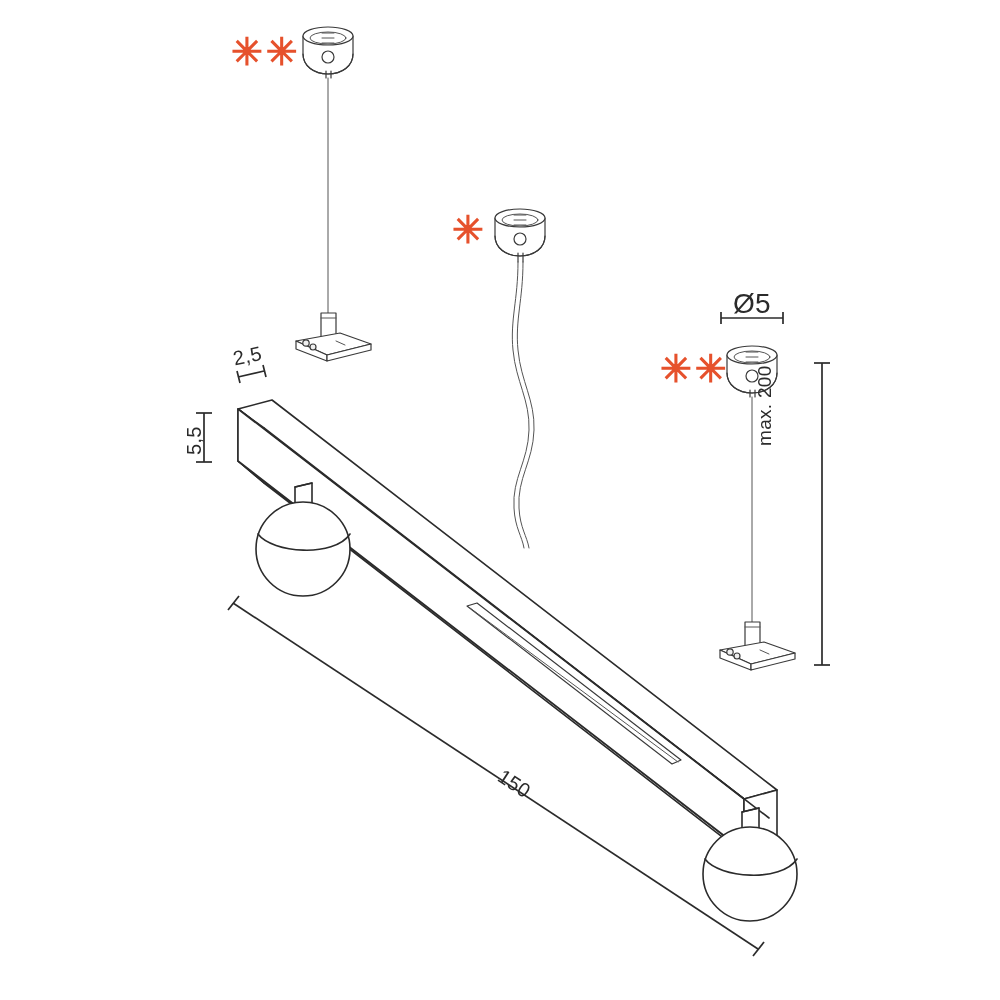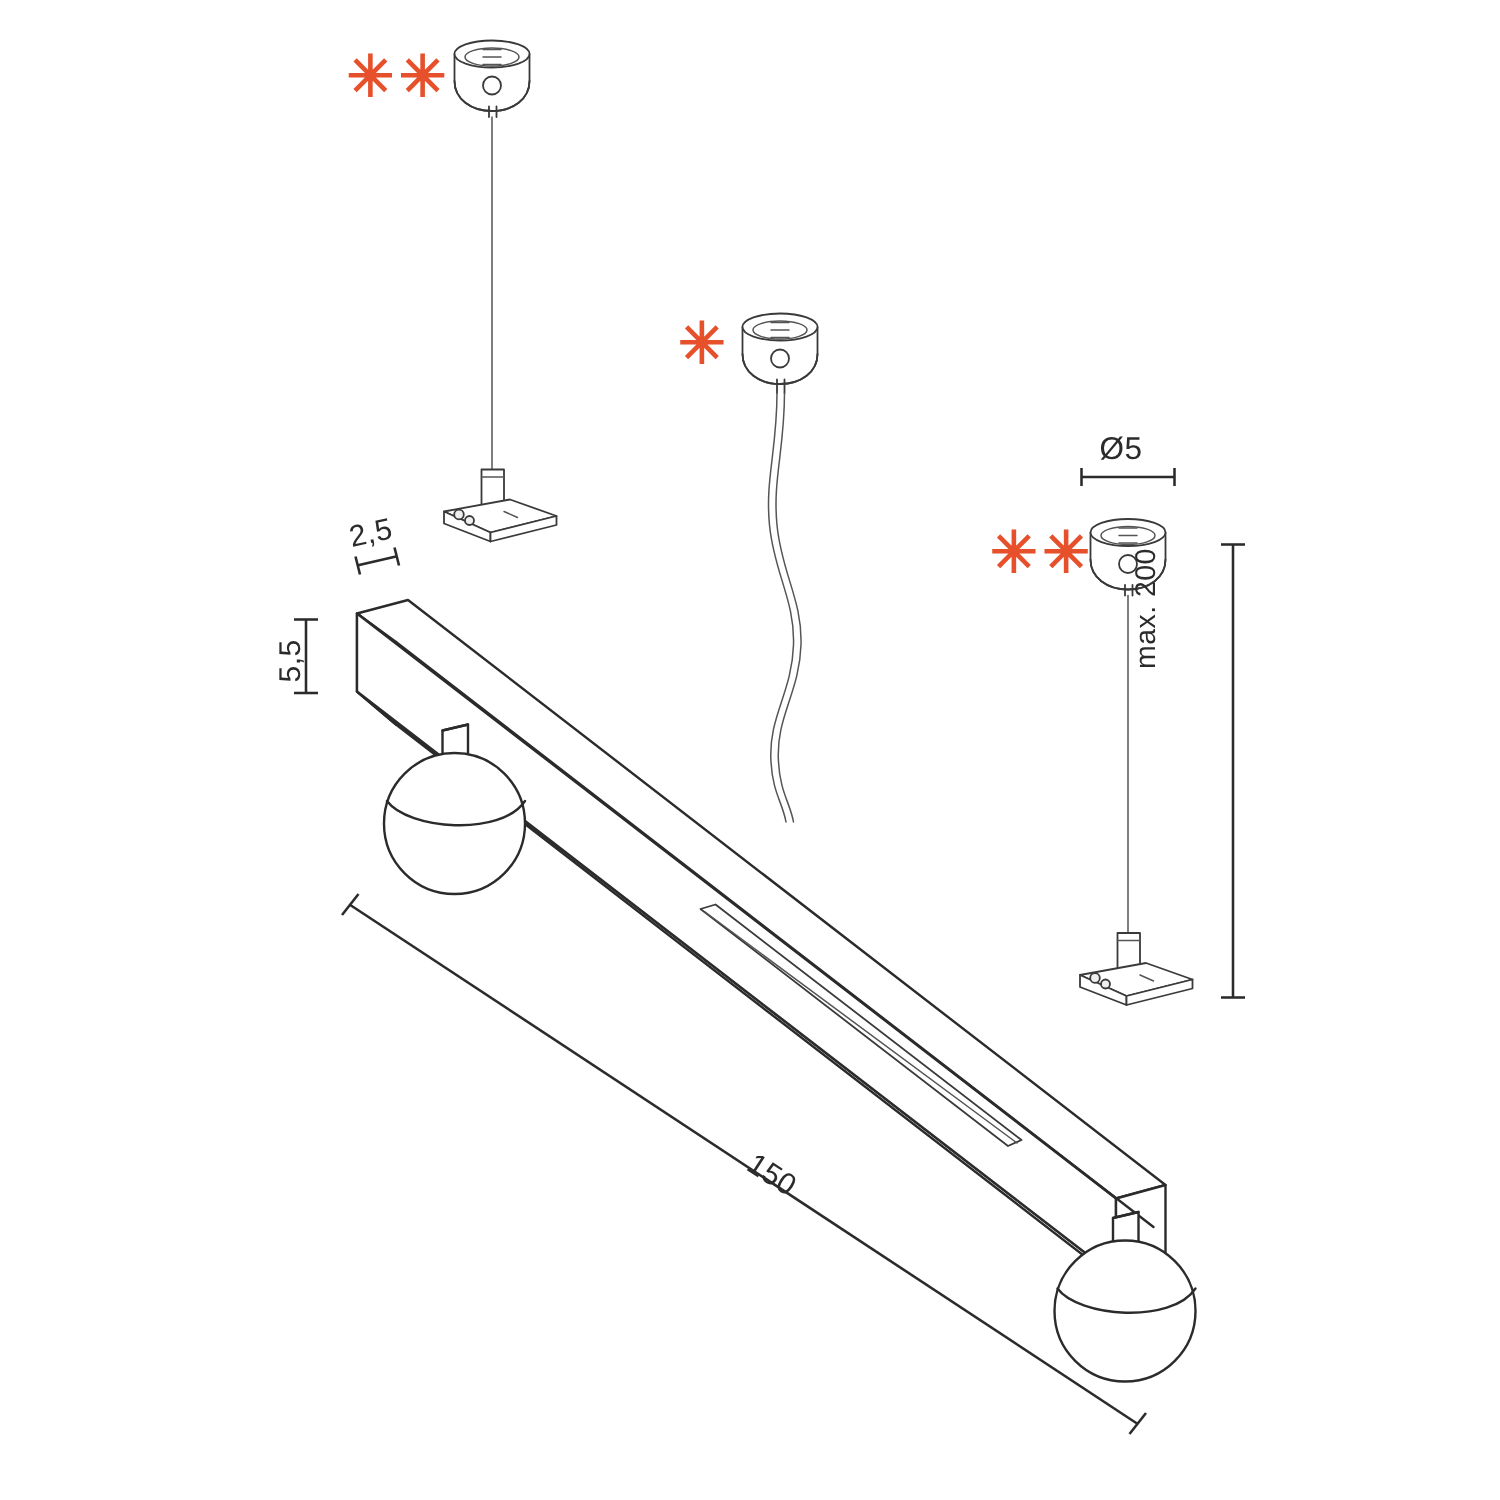--- a/index.html
+++ b/index.html
@@ -190,21 +190,21 @@
     </g>
 
   </svg>
 
   <div class="asterisk-group" style="left:231px; top:33px; font-size:38px;">✳✳</div>
 
   <div class="asterisk-group" style="left:452px; top:211px; font-size:38px;">✳</div>
 
   <div class="asterisk-group" style="left:660px; top:350px; font-size:38px;">✳✳</div>
 
-  <div class="dim-text" style="left:733px; top:288px; font-size:21px;text-align:right;">Ø5</div>
+  <div class="dim-text" style="left:733px; top:288px; font-size:28px;text-align:right;">Ø5</div>
 
   <div class="dim-text" style="left:754px; top:446px; font-size:19px; transform:rotate(-90deg); transform-origin:left top;">max. 200</div>
 
   <div class="dim-text" style="left:231px; top:348px; font-size:20px; transform:rotate(-12deg); transform-origin:left top;">2,5</div>
 
   <div class="dim-text" style="left:183px; top:455px; font-size:20px; transform:rotate(-90deg); transform-origin:left top;">5,5</div>
 
   <div class="dim-text" style="left:506px; top:765px; font-size:20px; transform:rotate(33deg); transform-origin:left top;">150</div>
 
 </div>

